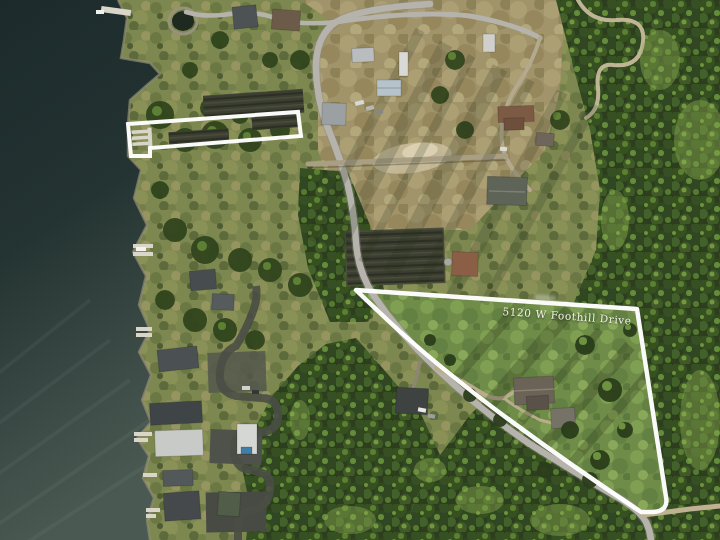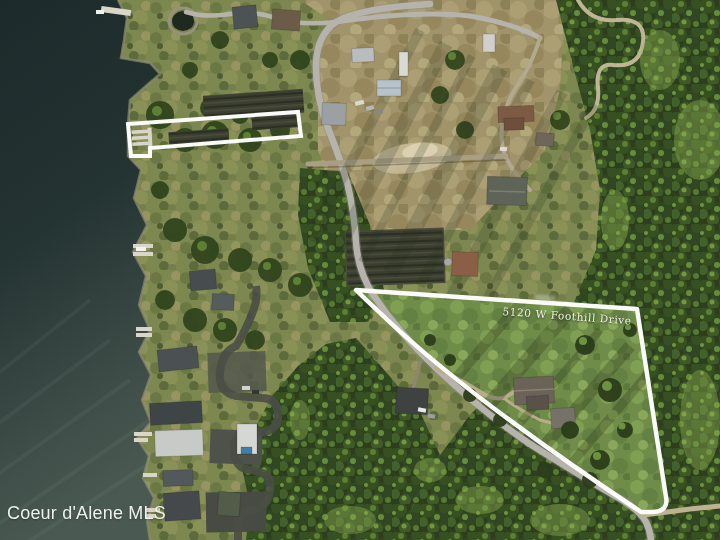--- a/index.html
+++ b/index.html
@@ -321,14 +321,13 @@
           <circle cx="628" cy="327" r="3"></circle>
     </g>
   </g>
 
   <path d="M128,124 L298,112 L301,136 L150,148 L150,156 L131,156 Z" fill="none" stroke="#ffffff" stroke-width="4" stroke-linejoin="miter" opacity=".97"></path>
   <path d="M356,290 L637,309 L666,497 Q669,511 653,512 L641,512 Q560,458 492,407 Q420,352 377,310 Q362,296 356,290 Z" fill="none" stroke="#ffffff" stroke-width="4.5" stroke-linejoin="round" opacity=".97"></path>
 </svg>
 
   <div class="smudge"></div>
   <div class="address-label">5120 W Foothill Drive</div>
-  <div class="mls-watermark">Coeur d'Alene MLS</div>
 </div>
 
 </body></html>

